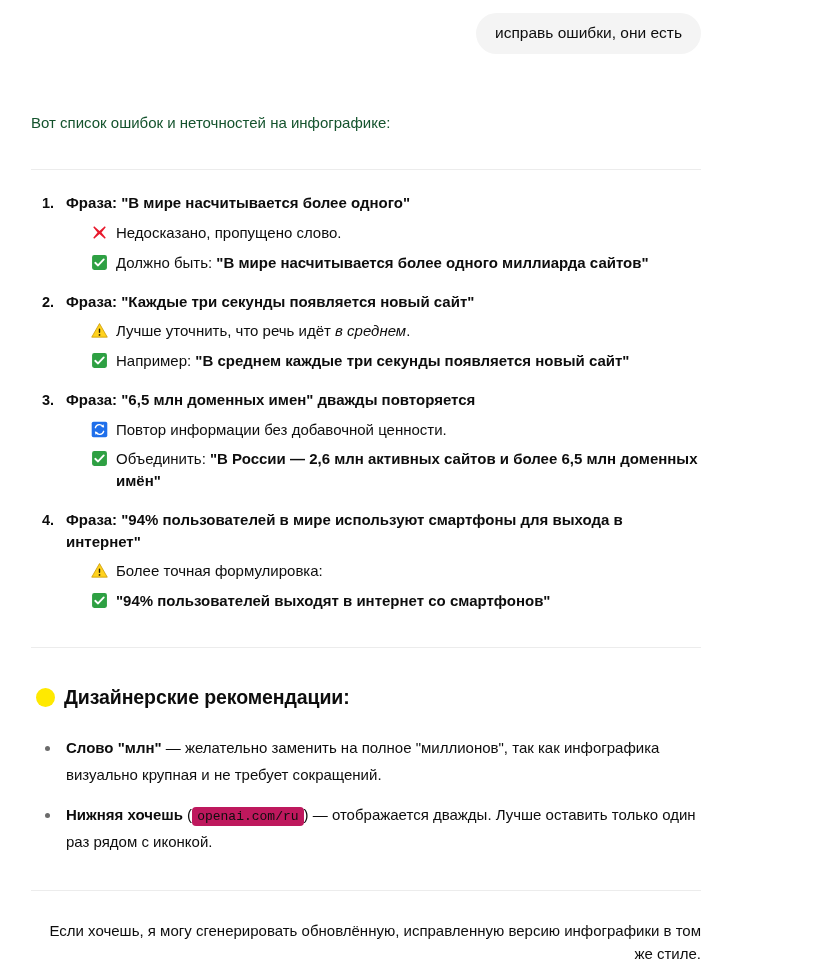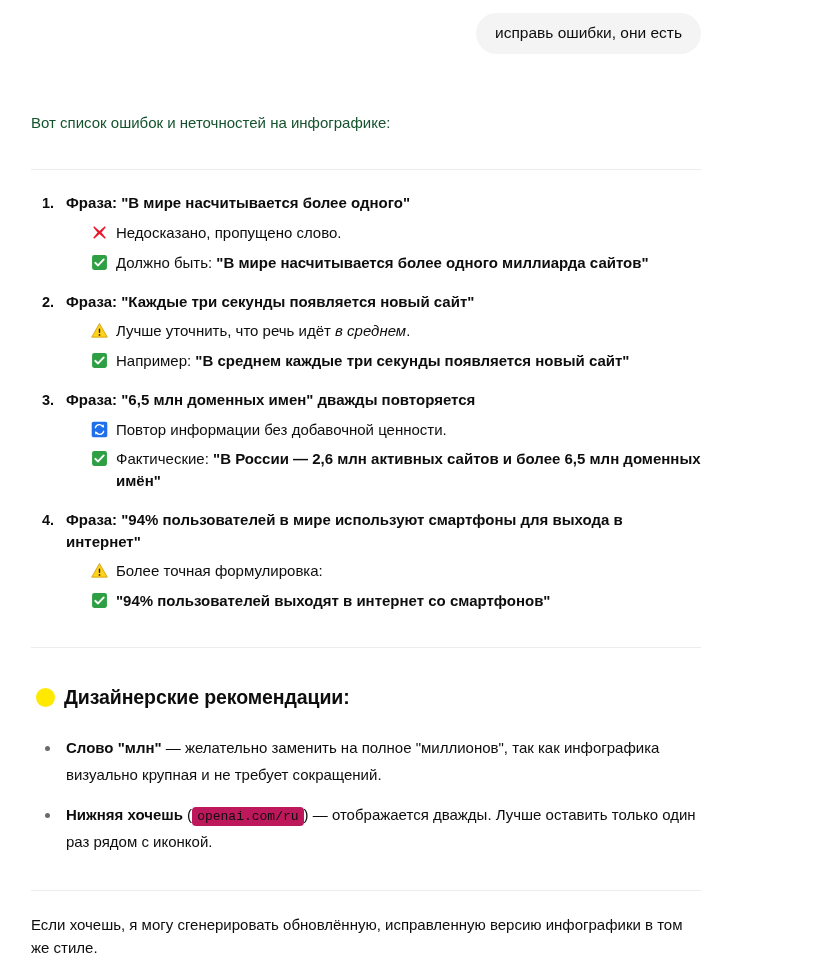--- a/index.html
+++ b/index.html
@@ -149,22 +149,23 @@
   ul.tips .b { font-weight: bold; }
   code.inline {
     font-family: "Liberation Mono", "DejaVu Sans Mono", monospace;
     background: #be185d;
     border-radius: 4px;
     padding: 2px 5px;
     font-size: 13px;
     color: #0d0d0d;
   }
   .outro {
-    margin: 22px 0 0 0;
-    font-size: 15px;
+    margin: 28px 0 0 0;
+    font-size: 15px;
+    text-align: right;
   }
 </style>
 </head>
 <body>
 
 <div class="page">
 
   <div class="user-row">
     <div class="user-bubble">исправь ошибки, они есть</div>
   </div>
@@ -242,21 +243,21 @@
           <span class="txt">Повтор информации без добавочной ценности.</span>
         </div>
 
         <div class="sub">
           <span class="ico">
             <svg viewBox="0 0 24 24">
               <rect x="1.5" y="1.5" width="21" height="21" rx="3" fill="#2ea043"></rect>
               <path d="M6 12.4 L10 16.2 L18 7.6" stroke="#ffffff" stroke-width="2.6" fill="none" stroke-linecap="round" stroke-linejoin="round"></path>
             </svg>
           </span>
-          <span class="txt"><span>Фактические: </span><span class="b">"В России — 2,6 млн активных сайтов и более 6,5 млн доменных имён"</span></span>
+          <span class="txt"><span>Объединить: </span><span class="b">"В России — 2,6 млн активных сайтов и более 6,5 млн доменных имён"</span></span>
         </div>
       </li>
 
       <li>
         <div class="phrase">Фраза: "94% пользователей в мире используют смартфоны для выхода в интернет"</div>
 
         <div class="sub">
           <span class="ico">
             <svg viewBox="0 0 24 24">
               <path d="M12 2.2 L23 21.4 L1 21.4 Z" fill="#ffd21e" stroke="#c99700" stroke-width="1.1" stroke-linejoin="round"></path>

